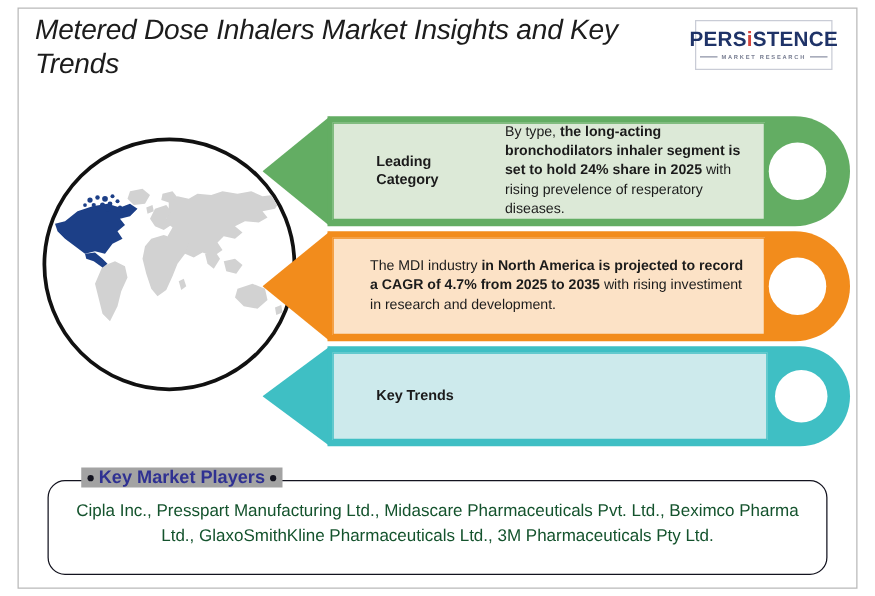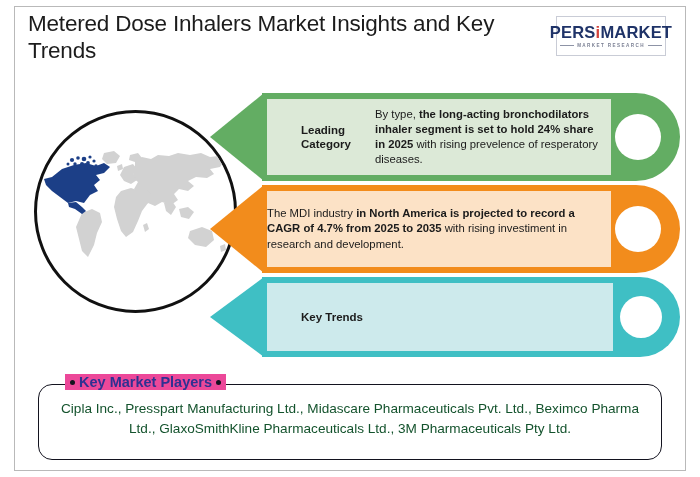--- a/index.html
+++ b/index.html
@@ -18,21 +18,21 @@
     width:672px;height:465px;
     border:1px solid #b9b9b9;
     box-sizing:border-box;
   }
 
   
   #header{position:absolute;left:28px;top:10px;width:640px;height:60px;}
   #title{
     position:absolute;left:0;top:0;width:520px;
     font-size:22.5px;line-height:27px;
-    color:#1c1c1c;font-weight:400;letter-spacing:-0.2px;
+    color:#1c1c1c;font-weight:400;letter-spacing:-0.2px;font-style:italic;
   }
   
   #logo{
     position:absolute;right:2px;top:6px;
     width:110px;height:40px;
     border:1px solid #c9ccd6;
     background:#ffffff;
     box-sizing:border-box;
     display:flex;flex-direction:column;
     align-items:center;justify-content:center;
@@ -105,20 +105,21 @@
     font-size:11.5px;font-weight:700;line-height:14px;
     color:#1b1b1b;
     box-sizing:border-box;
     margin-left:24px;
   }
   .desc{
     flex:1 1 auto;
     padding-right:8px;
     font-size:11.3px;line-height:15.2px;
     color:#1b1b1b;
+    margin-left:29px;
   }
   .desc b{font-weight:700;}
 
   
   .green  .pill{background:#63ad63;}
   .green  .card{background:#dce9d7;border:1px solid #63ad63;}
   .orange .pill{background:#f28c1c;}
   .orange .card{background:#fce2c6;border:1px solid #f28c1c;}
   .teal   .pill{background:#3fbfc4;}
   .teal   .card{background:#cdeaec;border:1px solid #3fbfc4;}
@@ -126,21 +127,21 @@
   
   #players{
     position:absolute;left:38px;top:384px;
     width:624px;height:76px;
     border:1.6px solid #13131f;
     border-radius:14px;
     box-sizing:border-box;
   }
   #players-label{
     position:absolute;left:26px;top:-11px;
-    background:#ec4899;
+    background:#a3a3a3;
     padding:0 5px;
     display:flex;align-items:center;gap:4px;
     font-size:14.5px;font-weight:700;color:#2f3192;
     white-space:nowrap;
   }
   #players-label .dot{
     width:5px;height:5px;border-radius:50%;background:#13131f;
     flex:0 0 auto;
   }
   #players-text{
@@ -154,21 +155,21 @@
 <body>
 
 <div id="page">
 
   <div id="frame"></div>
 
   <div id="header">
     <div id="title">Metered Dose Inhalers Market Insights and Key Trends</div>
 
     <div id="logo">
-      <div id="logo-word"><span>PERS</span><span class="hi">i</span><span>MARKET</span></div>
+      <div id="logo-word"><span>PERS</span><span class="hi">i</span><span>STENCE</span></div>
       <div id="logo-sub">
         <span class="bar"></span>
         <span class="txt">MARKET RESEARCH</span>
         <span class="bar"></span>
       </div>
     </div>
   </div>
 
   <div id="globe">
     <svg width="196" height="130" viewBox="0 0 196 130">

